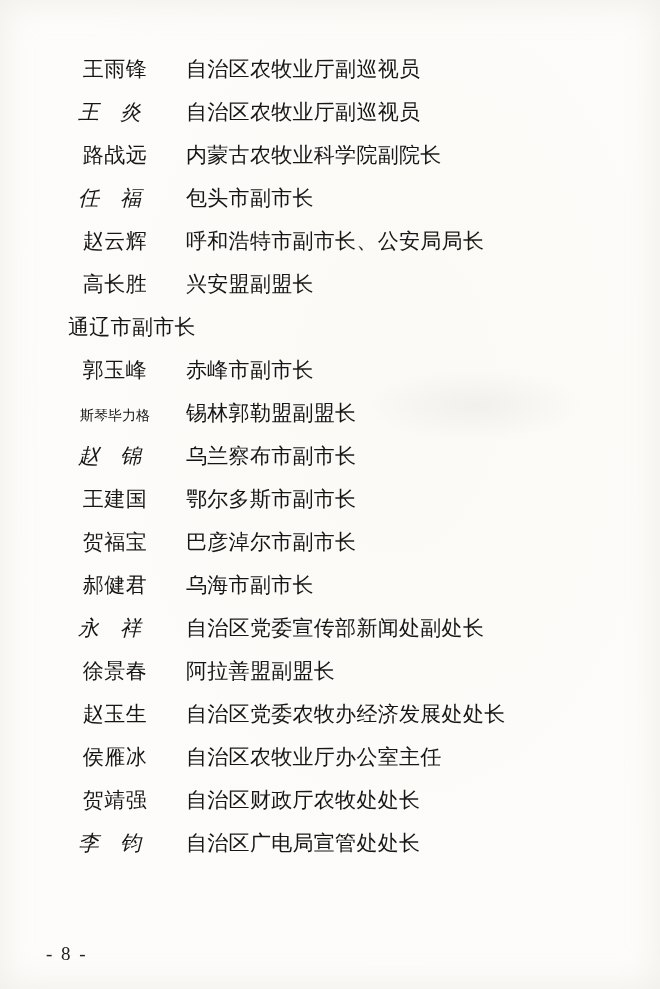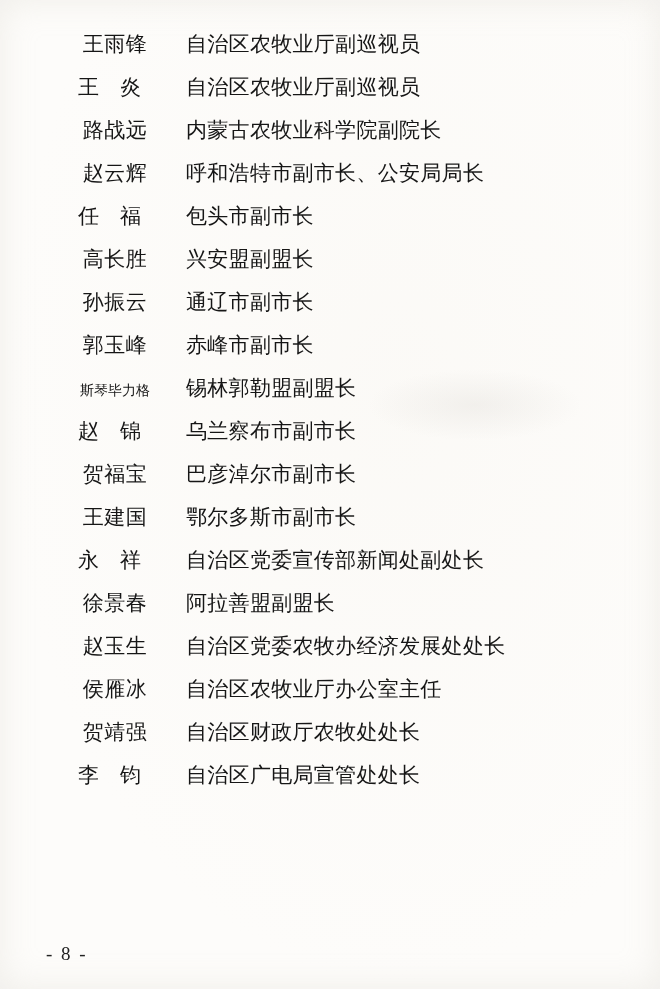--- a/index.html
+++ b/index.html
@@ -42,33 +42,35 @@
     text-align: center;
     white-space: nowrap;
   }
   
   .name.spaced {
     letter-spacing: 0;
     display: flex;
     justify-content: space-between;
     padding: 0 22px;
     box-sizing: border-box;
+    font-style: italic;
   }
   .name.wide {
     font-size: 14px;
     letter-spacing: 0;
     padding: 0;
   }
   .title {
     flex: 1 1 auto;
     font-size: 21px;
     letter-spacing: 0.3px;
     color: #161616;
     white-space: nowrap;
     padding-left: 12px;
+    margin-top: 25px;
   }
   .footer {
     position: absolute;
     left: 0;
     right: 0;
     bottom: 24px;
     text-align: left;
     padding-left: 46px;
   }
   .page-number {
@@ -107,54 +109,57 @@
       </div>
       <div class="entry">
         <div class="name spaced">王　炎</div>
         <div class="title">自治区农牧业厅副巡视员</div>
       </div>
       <div class="entry">
         <div class="name">路战远</div>
         <div class="title">内蒙古农牧业科学院副院长</div>
       </div>
       <div class="entry">
+        <div class="name spaced">任　福</div>
+        <div class="title">包头市副市长</div>
+      </div>
+      <div class="entry">
         <div class="name">赵云辉</div>
         <div class="title">呼和浩特市副市长、公安局局长</div>
-      </div>
-      <div class="entry">
-        <div class="name spaced">任　福</div>
-        <div class="title">包头市副市长</div>
       </div>
       <div class="entry">
         <div class="name">高长胜</div>
         <div class="title">兴安盟副盟长</div>
       </div>
       <div class="entry">
-        <div class="name">孙振云</div>
         <div class="title">通辽市副市长</div>
       </div>
       <div class="entry">
         <div class="name">郭玉峰</div>
         <div class="title">赤峰市副市长</div>
       </div>
       <div class="entry">
         <div class="name wide">斯琴毕力格</div>
         <div class="title">锡林郭勒盟副盟长</div>
       </div>
       <div class="entry">
         <div class="name spaced">赵　锦</div>
         <div class="title">乌兰察布市副市长</div>
       </div>
       <div class="entry">
+        <div class="name">王建国</div>
+        <div class="title">鄂尔多斯市副市长</div>
+      </div>
+      <div class="entry">
         <div class="name">贺福宝</div>
         <div class="title">巴彦淖尔市副市长</div>
       </div>
       <div class="entry">
-        <div class="name">王建国</div>
-        <div class="title">鄂尔多斯市副市长</div>
+        <div class="name">郝健君</div>
+        <div class="title">乌海市副市长</div>
       </div>
       <div class="entry">
         <div class="name spaced">永　祥</div>
         <div class="title">自治区党委宣传部新闻处副处长</div>
       </div>
       <div class="entry">
         <div class="name">徐景春</div>
         <div class="title">阿拉善盟副盟长</div>
       </div>
       <div class="entry">

